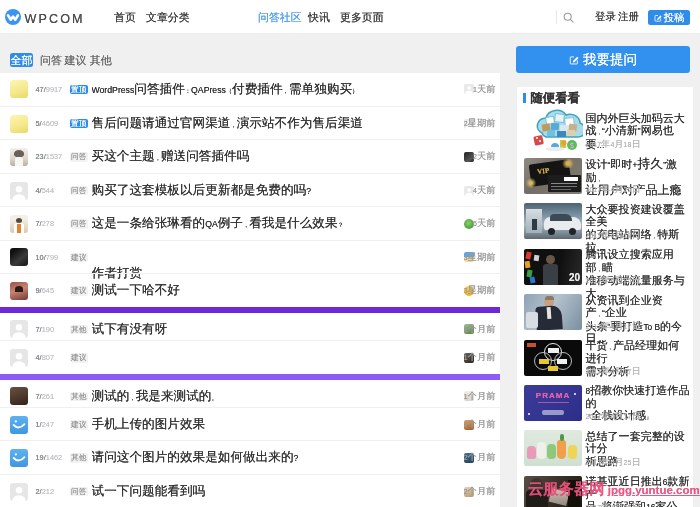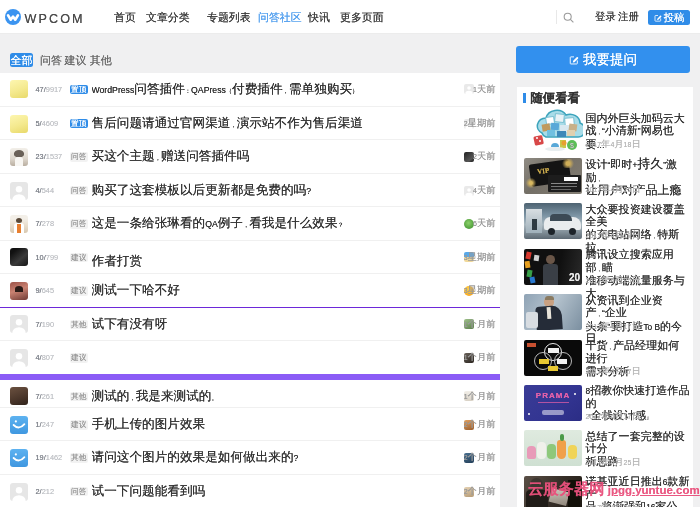--- a/index.html
+++ b/index.html
@@ -5,21 +5,20 @@
       <svg class="abs" style="left:5px;top:9px" width="16" height="16" viewBox="0 0 32 32">
         <circle cx="16" cy="16" r="16" fill="#3b94f0"></circle>
         <path d="M6 12.5 L11.5 21.5 L16 15 L20.5 21.5 L26 12.5" stroke="#fff" stroke-width="5" fill="none" stroke-linecap="round" stroke-linejoin="round"></path>
       </svg>
       <div class="abs" style="left:24.5px;top:12.8px;font-size:12.6px;letter-spacing:2.1px;color:#4d4d4d;line-height:13px">WPCOM</div>
       <div class="abs" style="left:114px;top:0;height:34px;line-height:34px;font-size:8.2px;color:#3e3e3e"><span style="font-size:10.91px">首页</span></div>
       <div class="abs" style="left:146px;top:0;height:34px;line-height:34px;font-size:8.2px;color:#3e3e3e"><span style="font-size:10.91px">文章分类</span></div>
       <svg class="abs" style="left:181.8px;top:15px" width="6" height="4" viewBox="0 0 10 6">
         <path d="M1 1 L5 5 L9 1" stroke="#999" stroke-width="1.6" fill="none"></path>
       </svg>
-      <div class="abs" style="left:207px;top:0;height:34px;line-height:34px;font-size:8.2px;color:#3e3e3e"><span style="font-size:10.91px">专题列表</span></div>
       <div class="abs" style="left:258px;top:0;height:34px;line-height:34px;font-size:8.2px;color:#55a1ef"><span style="font-size:10.91px">问答社区</span></div>
       <div class="abs" style="left:308px;top:0;height:34px;line-height:34px;font-size:8.2px;color:#3e3e3e"><span style="font-size:10.91px">快讯</span></div>
       <div class="abs" style="left:340px;top:0;height:34px;line-height:34px;font-size:8.2px;color:#3e3e3e"><span style="font-size:10.91px">更多页面</span></div>
       <svg class="abs" style="left:375.8px;top:15px" width="6" height="4" viewBox="0 0 10 6">
         <path d="M1 1 L5 5 L9 1" stroke="#999" stroke-width="1.6" fill="none"></path>
       </svg>
       <div class="abs" style="left:556px;top:10px;width:1px;height:14px;background:#e8e8e8"></div>
       <svg class="abs" style="left:561.5px;top:10.8px" width="13" height="13" viewBox="0 0 24 24">
         <circle cx="10.5" cy="10.5" r="6.5" stroke="#9a9a9a" stroke-width="2" fill="none"></circle>
         <path d="M15.5 15.5 L21 21" stroke="#9a9a9a" stroke-width="2"></path>
@@ -100,35 +99,35 @@
         <div class="abs" style="left:35.5px;top:0;height:33.45px;line-height:33.45px;font-size:7.4px"><span style="color:#82868e">7/</span><span style="color:#c3c5c9">278</span></div>
         <div class="abs" style="left:69.5px;top:12px;height:9.5px;line-height:9.7px;padding:0 1.6px;background:#f2f2f2;border-radius:2px;color:#9a9a9a;font-size:5.8px"><span style="font-size:7.71px">问答</span></div>
         <div class="abs ell" style="left:91.5px;top:0;width:360px;height:33.45px;line-height:33.45px;font-size:8.7px;color:#333"><span style="font-size:12.64px">这是一条给张琳看的</span>QA<span style="font-size:12.64px">例子</span><span style="font-size:6.27px">，</span><span style="font-size:12.64px">看我是什么效果</span><span style="font-size:6.27px">？</span></div>
         <div class="abs" style="left:463.5px;top:11.7px;width:10px;height:10px;border-radius:2px;overflow:hidden;background:radial-gradient(circle at 45% 40%,#8cd06a 0%,#4f9f3c 70%,#3c7f2e 100%);border-radius:50%!important;"></div>
         <div class="abs" style="right:4.5px;top:0;height:33.45px;line-height:33.45px;font-size:7px;color:#9a9a9a">6<span style="font-size:9.31px">天前</span></div>
       </div>
       <div class="abs" style="left:0;top:167.25px;width:500px;height:33.45px;border-top:1px solid #f0f0f0">
         <div class="abs" style="left:10px;top:7.7px;width:18px;height:18px;border-radius:3px;overflow:hidden;background:linear-gradient(140deg,#111 20%,#3a3a3a 60%,#151515 100%);"></div>
         <div class="abs" style="left:35.5px;top:0;height:33.45px;line-height:33.45px;font-size:7.4px"><span style="color:#82868e">10/</span><span style="color:#c3c5c9">799</span></div>
         <div class="abs" style="left:69.5px;top:12px;height:9.5px;line-height:9.7px;padding:0 1.6px;background:#f2f2f2;border-radius:2px;color:#9a9a9a;font-size:5.8px"><span style="font-size:7.71px">建议</span></div>
-        <div class="abs ell" style="left:91.5px;top:4px;width:360px;height:33.45px;line-height:33.45px;font-size:8.7px;color:#333"><span style="font-size:12.64px">作者打赏</span></div>
+        <div class="abs ell" style="left:91.5px;top:16px;width:360px;height:33.45px;line-height:33.45px;font-size:8.7px;color:#333"><span style="font-size:12.64px">作者打赏</span></div>
         <div class="abs" style="left:463.5px;top:11.7px;width:10px;height:10px;border-radius:2px;overflow:hidden;background:linear-gradient(180deg,#58a8e8 45%,#f0d89a 55%);"></div>
         <div class="abs" style="right:4.5px;top:0;height:33.45px;line-height:33.45px;font-size:7px;color:#9a9a9a">3<span style="font-size:9.31px">星期前</span></div>
       </div>
       <div class="abs" style="left:0;top:200.70px;width:500px;height:33.45px;border-top:1px solid #f0f0f0">
         <div class="abs" style="left:10px;top:7.7px;width:18px;height:18px;border-radius:3px;overflow:hidden;background:linear-gradient(160deg,#9c5248 0%,#c98272 45%,#6e3a34 100%);">
           <div style="position:absolute;left:5px;top:4px;width:8px;height:6px;background:#2a1a16;border-radius:50% 50% 0 0"></div>
         </div>
         <div class="abs" style="left:35.5px;top:0;height:33.45px;line-height:33.45px;font-size:7.4px"><span style="color:#82868e">9/</span><span style="color:#c3c5c9">645</span></div>
         <div class="abs" style="left:69.5px;top:12px;height:9.5px;line-height:9.7px;padding:0 1.6px;background:#f2f2f2;border-radius:2px;color:#9a9a9a;font-size:5.8px"><span style="font-size:7.71px">建议</span></div>
         <div class="abs ell" style="left:91.5px;top:0;width:360px;height:33.45px;line-height:33.45px;font-size:8.7px;color:#333"><span style="font-size:12.64px">测试一下哈不好</span></div>
         <div class="abs" style="left:463.5px;top:11.7px;width:10px;height:10px;border-radius:2px;overflow:hidden;background:radial-gradient(circle at 40% 35%,#ffd24a,#f5a31f 80%);border-radius:50%!important;"></div>
         <div class="abs" style="right:4.5px;top:0;height:33.45px;line-height:33.45px;font-size:7px;color:#9a9a9a">3<span style="font-size:9.31px">星期前</span></div>
       </div>
-      <div class="abs" style="left:0;top:234.15px;width:500px;height:33.45px;border-top:1px solid #6d28d9">
+      <div class="abs" style="left:0;top:234.15px;width:500px;height:33.45px;border-top:6px solid #6d28d9">
         <div class="abs" style="left:10px;top:7.7px;width:18px;height:18px;border-radius:3px;overflow:hidden;background:#e6e6e6;">
           <svg width="18" height="18" viewBox="0 0 20 20" style="position:absolute;left:0;top:0">
             <circle cx="10" cy="8" r="3.6" fill="#fff"></circle>
             <path d="M2.5 20 a7.5 6.5 0 0 1 15 0 z" fill="#fff"></path>
           </svg>
         </div>
         <div class="abs" style="left:35.5px;top:0;height:33.45px;line-height:33.45px;font-size:7.4px"><span style="color:#82868e">7/</span><span style="color:#c3c5c9">190</span></div>
         <div class="abs" style="left:69.5px;top:12px;height:9.5px;line-height:9.7px;padding:0 1.6px;background:#f2f2f2;border-radius:2px;color:#9a9a9a;font-size:5.8px"><span style="font-size:7.71px">其他</span></div>
         <div class="abs ell" style="left:91.5px;top:0;width:360px;height:33.45px;line-height:33.45px;font-size:8.7px;color:#333"><span style="font-size:12.64px">试下有没有呀</span></div>
         <div class="abs" style="left:463.5px;top:11.7px;width:10px;height:10px;border-radius:2px;overflow:hidden;background:linear-gradient(150deg,#9ec08a,#5d7f4e);"></div>

